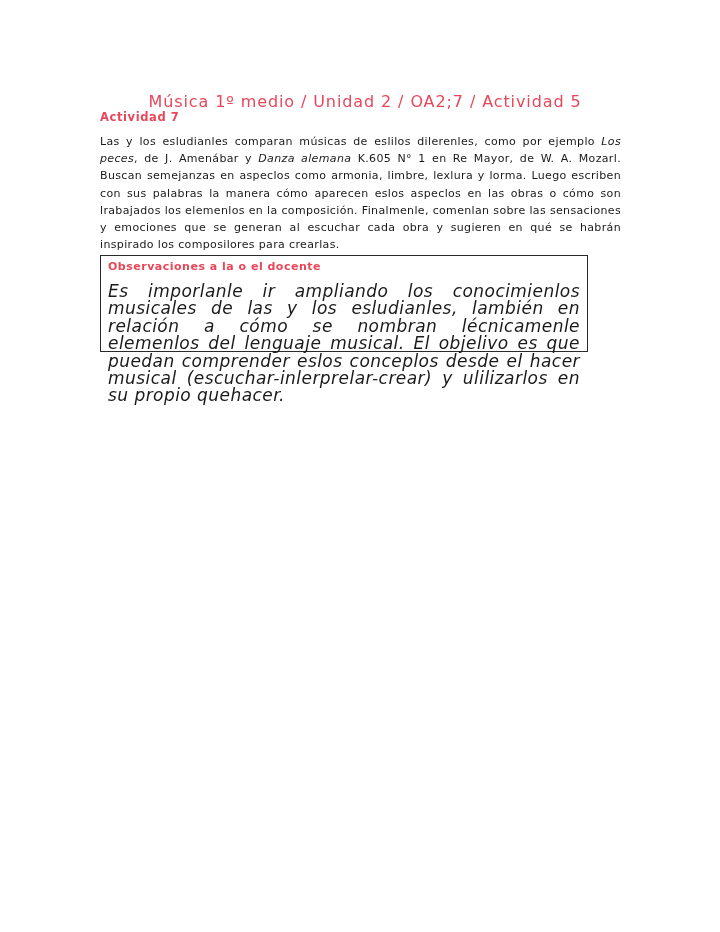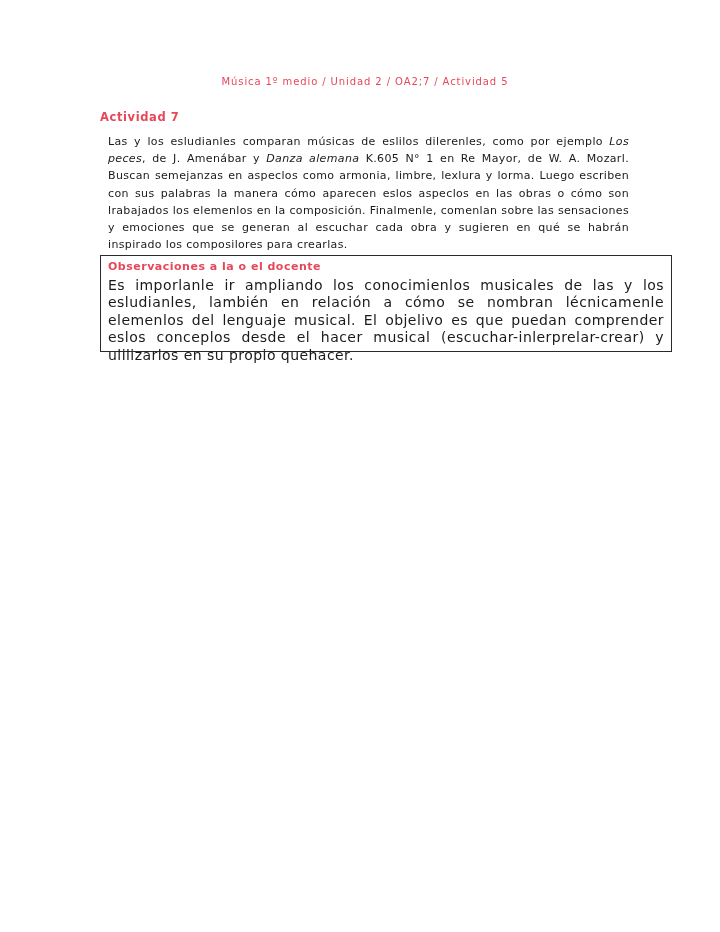--- a/index.html
+++ b/index.html
@@ -1,28 +1,28 @@
 <!DOCTYPE html>
 <html><head>
   <meta charset="utf-8">
   <style>
     html, body { margin: 0; padding: 0; background: #ffffff; }
     body { width: 720px; height: 932px; position: relative; overflow: hidden;
            font-family: "DejaVu Sans", "Liberation Sans", sans-serif; color: #1a1a1a; }
-    .header { position: absolute; top: 76px; left: 0; width: 720px; text-align: center;
-              font-size: 10px; letter-spacing: 0.9px; color: #e8475a; padding-left: 10px; box-sizing: border-box; }
+    .header { position: absolute; top: 92px; left: 0; width: 720px; text-align: center;
+              font-size: 16px; letter-spacing: 0.9px; color: #e8475a; padding-left: 10px; box-sizing: border-box; }
     .heading { position: absolute; top: 110px; left: 100px; font-size: 11.5px; font-weight: bold;
                color: #e8475a; letter-spacing: 0.6px; }
     .para { position: absolute; top: 133px; left: 100px; width: 521px; font-size: 11px;
-            line-height: 17.2px; text-align: justify; letter-spacing: 0.35px; margin-left: 8px; }
+            line-height: 17.2px; text-align: justify; letter-spacing: 0.35px; }
     .para i { font-style: italic; }
-    .box { position: absolute; top: 255px; left: 100px; width: 572px; height: 97px;
+    .box { position: absolute; top: 255px; left: 100px; width: 488px; height: 97px;
            border: 1.5px solid #2a2a2a; box-sizing: border-box; padding: 3px 7px 0 7px; }
     .box-title { font-size: 11px; font-weight: bold; color: #e8475a; letter-spacing: 0.5px; height: 18px; line-height: 16px; }
-    .box-text { font-size: 14px; line-height: 17.4px; text-align: justify; letter-spacing: 0.45px; }
+    .box-text { margin-top: 6px; font-size: 17px; line-height: 17.4px; text-align: justify; letter-spacing: 0.45px; font-style: italic; }
   </style>
 </head>
 <body>
 
 <div class="header">Música 1º medio / Unidad 2 / OA2;7 / Actividad 5</div>
 
 <div class="heading">Actividad 7</div>
 
 <div class="para"><span>Las y los esludianles comparan músicas de eslilos dilerenles, como por ejemplo </span><i>Los peces</i><span>, de J. Amenábar y </span><i>Danza alemana</i><span> K.605 N° 1 en Re Mayor, de W. A. Mozarl. Buscan semejanzas en aspeclos como armonia, limbre, lexlura y lorma. Luego escriben con sus palabras la manera cómo aparecen eslos aspeclos en las obras o cómo son lrabajados los elemenlos en la composición. Finalmenle, comenlan sobre las sensaciones y emociones que se generan al escuchar cada obra y sugieren en qué se habrán inspirado los composilores para crearlas.</span></div>
 

